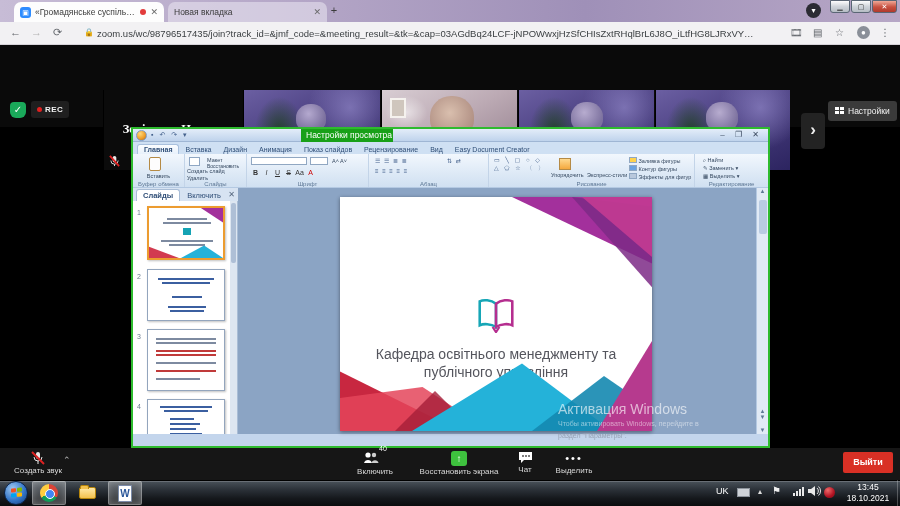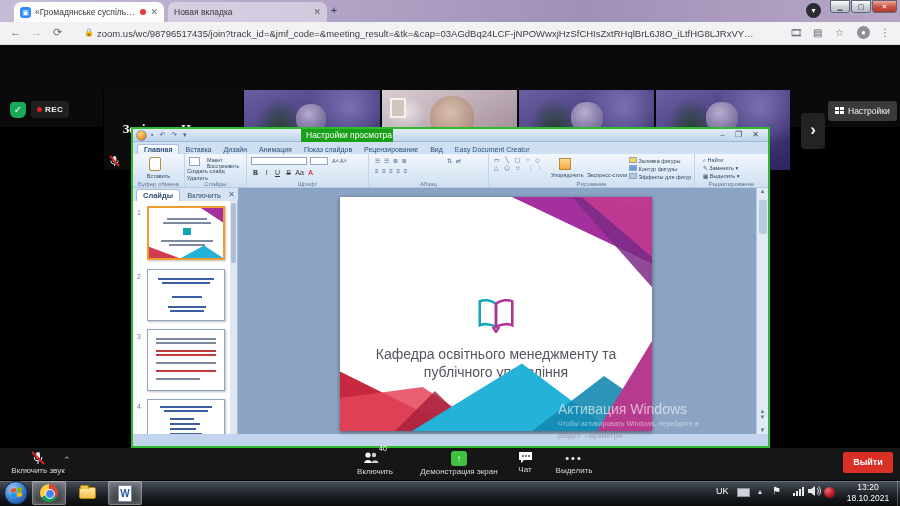--- a/index.html
+++ b/index.html
@@ -401,38 +401,38 @@
   </div>
 
   <div class="abs zbar"></div>
   <div class="zitem" style="left:8px;width:60px;">
     <svg width="14" height="14" viewBox="0 0 14 14" style="margin:0 auto;">
       <rect x="5" y="1" width="4" height="7" rx="2" fill="#e8e8e8"></rect>
         <path d="M3 6 a4 4 0 0 0 8 0" stroke="#e8e8e8" fill="none"></path>
         <line x1="7" y1="10" x2="7" y2="13" stroke="#e8e8e8"></line>
         <line x1="1" y1="1" x2="13" y2="13" stroke="#d22" stroke-width="2"></line>
     </svg>
-    <div class="zlabel">Включить звук</div>
+    <div class="zlabel">Создать звук</div>
   </div>
   <div class="chevup">⌃</div>
   <div class="zitem" style="left:340px;width:70px;">
     <span style="display:inline-flex;align-items:flex-start;">
       <svg width="16" height="13" viewBox="0 0 16 13">
         <circle cx="5" cy="4" r="2.6" fill="#fff"></circle>
           <path d="M1 12 a4.2 4.2 0 0 1 8 0 Z" fill="#fff"></path>
         <circle cx="11" cy="4" r="2.2" fill="#cfcfcf"></circle>
           <path d="M8.5 12 a3.6 3.6 0 0 1 7 0 Z" fill="#cfcfcf"></path>
       </svg>
       <span class="supn">40</span>
     </span>
     <div class="zlabel">Включить</div>
   </div>
   <div class="zitem" style="left:413px;width:92px;">
     <div class="sharebox">↑</div>
-    <div class="zlabel">Демонстрация экран</div>
+    <div class="zlabel">Восстановить экрана</div>
   </div>
   <div class="zitem" style="left:506px;width:38px;">
     <svg width="15" height="13" viewBox="0 0 15 13" style="margin:0 auto;">
       <path d="M1 1 h13 v8 h-8 l-3 3 v-3 h-2 Z" fill="#fff"></path>
         <circle cx="5" cy="5" r="1" fill="#555"></circle>
         <circle cx="8" cy="5" r="1" fill="#555"></circle>
         <circle cx="11" cy="5" r="1" fill="#555"></circle>
     </svg>
     <div class="zlabel">Чат</div>
   </div>
@@ -478,18 +478,18 @@
   <div class="tray" style="left:808px;top:485px;">
     <svg width="13" height="12" viewBox="0 0 13 12">
         <path d="M0 4 h3 l4-3 v10 l-4-3 h-3 Z" fill="#e8e8e8"></path>
         <path d="M9 3 a4 4 0 0 1 0 6 M10.5 1.5 a6 6 0 0 1 0 9" stroke="#e8e8e8" fill="none"></path>
       </svg>
   </div>
   <div class="tray" style="left:824px;top:487px;">
       <span class="redtray" style="display:block;"></span>
     </div>
   <div class="clock">
-    <div>13:20</div>
+    <div>13:45</div>
     <div>18.10.2021</div>
   </div>
   <div class="abs" style="left:897px;top:480px;width:3px;height:26px;border-left:1px solid rgba(255,255,255,.25);"></div>
 
 </div>
 
 </body></html>

